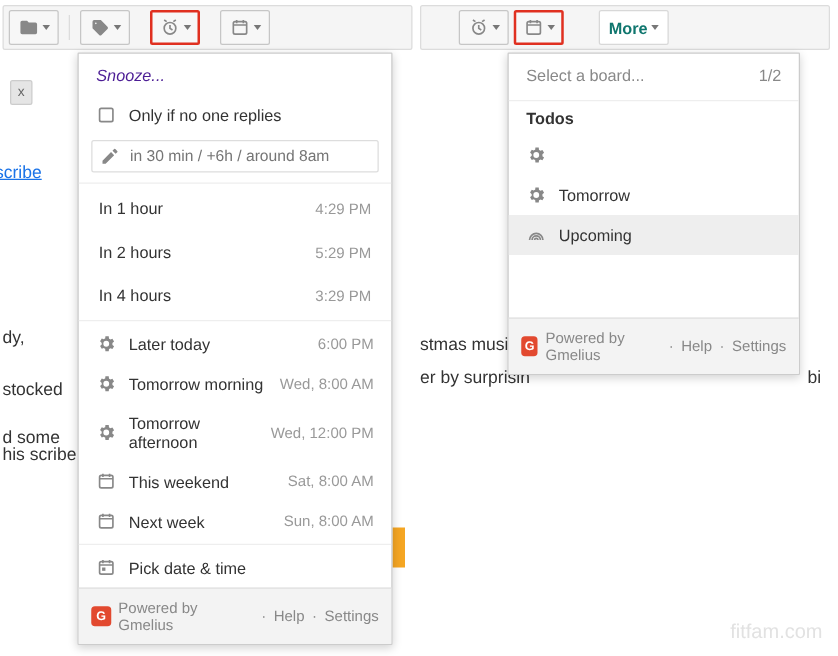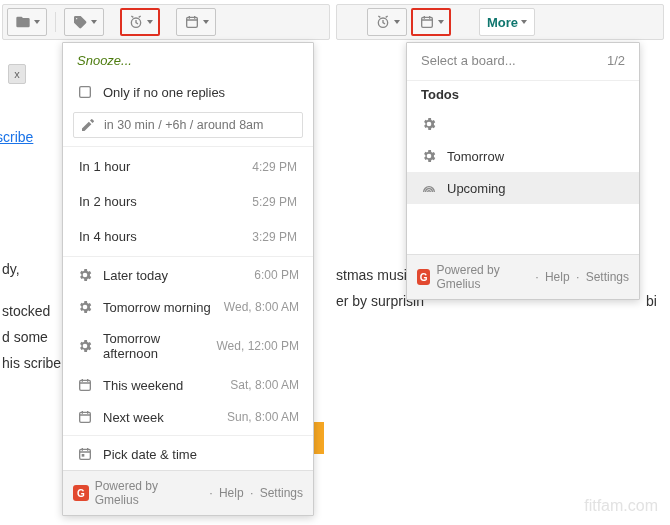--- a/index.html
+++ b/index.html
@@ -73,21 +73,21 @@
     border: 1px solid #ccc;
     box-shadow: 0 2px 8px rgba(0,0,0,.18);
     border-radius: 1px;
   }
   .menu-left { left: 60px; width: 252px; }
   .menu-right { left: 70px; width: 234px; }
 
   .menu-header {
     padding: 10px 14px 8px;
     font-style: italic;
-    color: #4d7c0f;
+    color: #4c1d95;
   }
   .menu-row {
     display: flex;
     align-items: center;
     padding: 8px 14px;
     gap: 10px;
     cursor: pointer;
   }
   .menu-row:hover, .menu-row.sel { background: #eee; }
   .menu-row .label { flex: 1; color: #333; }
@@ -192,21 +192,21 @@
           </svg>
       </span>
         <span class="caret"></span>
     </div>
   </div>
 
   <span class="pill" style="position:absolute;top:60px;left:6px;">x</span>
   <span class="side-frag link-frag" style="top:120px;left:-6px">scribe</span>
   <span class="side-frag" style="top:252px;">dy,</span>
   <span class="side-frag" style="top:294px;">stocked</span>
-  <span class="side-frag" style="top:320px;text-align:center;">d some</span>
+  <span class="side-frag" style="top:332px;text-align:center;">d some</span>
   <span class="side-frag" style="top:346px;">his scribe</span>
   <div class="orange-peek" style="left:312px"></div>
 
   <div class="menu menu-left">
     <div class="menu-header">Snooze...</div>
     <div class="menu-row">
       <span class="ibox">
         <svg viewBox="0 0 24 24" fill="none" stroke="currentColor" stroke-width="2">
             <rect x="4" y="4" width="16" height="16" rx="2"></rect>
           </svg>

